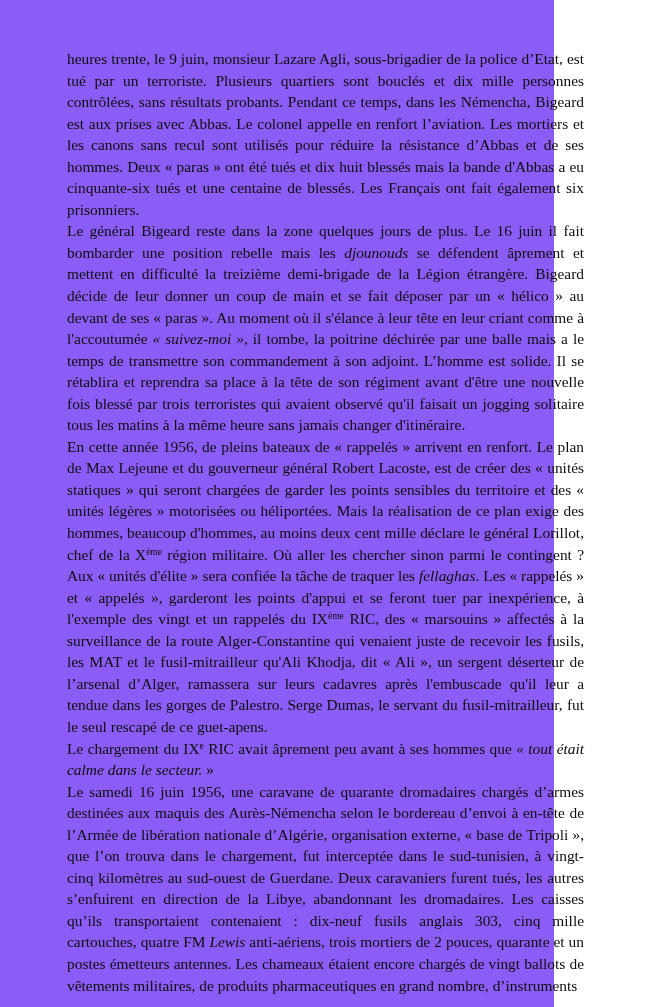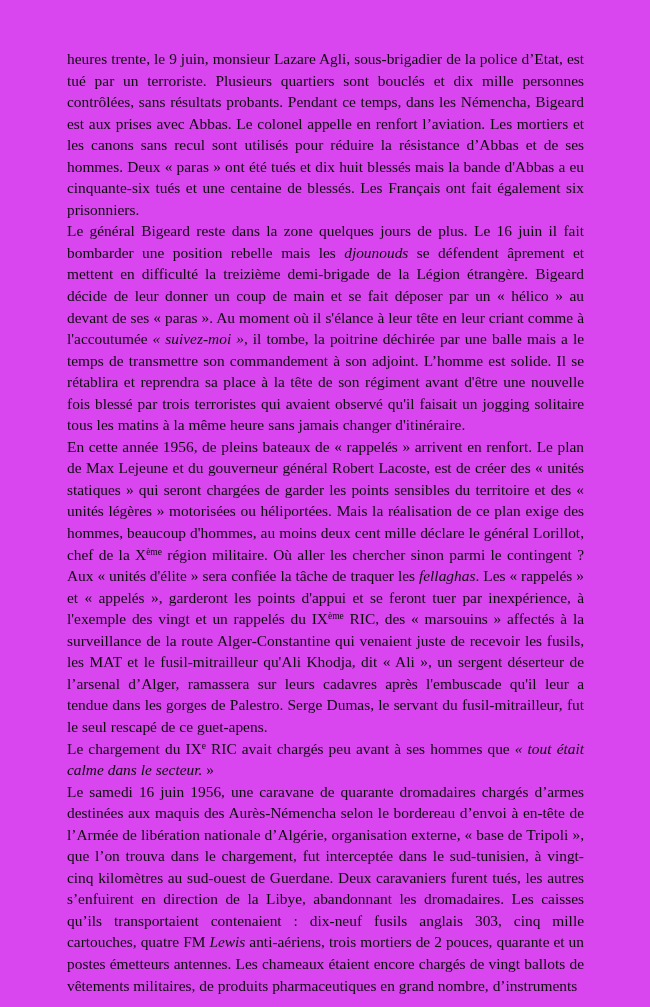--- a/index.html
+++ b/index.html
@@ -13,23 +13,23 @@
     height: 1007px;
     position: relative;
     overflow: hidden;
     font-family: "Liberation Serif", "DejaVu Serif", serif;
     color: #000000;
   }
   #page {
     position: absolute;
     left: 0;
     top: 0;
-    width: 650px;
+    width: 554px;
     height: 1007px;
-    background: #d946ef;
+    background: #8b5cf6;
   }
   #text-column {
     position: absolute;
     left: 67px;
     top: 48px;
     width: 517px;
   }
   p.para {
     margin: 0;
     padding: 0;
@@ -67,18 +67,18 @@
 </style>
 </head>
 <body>
 
 <div id="page">
 
   <div id="text-column">
     <p class="para" id="p1"><span>heures trente, le 9 juin, monsieur Lazare Agli, sous-brigadier de la police d’Etat, est tué par un terroriste. Plusieurs quartiers sont bouclés et dix mille personnes contrôlées, sans résultats probants. Pendant ce temps, dans les Némencha, Bigeard est aux prises avec Abbas. Le colonel appelle en renfort l’aviation. Les mortiers et les canons sans recul sont utilisés pour réduire la résistance d’Abbas et de ses hommes. Deux « paras » ont été tués et dix huit blessés mais la bande d'Abbas a eu cinquante-six tués et une centaine de blessés. Les Français ont fait également six prisonniers.</span></p>
     <p class="para" id="p2"><span>Le général Bigeard reste dans la zone quelques jours de plus. Le 16 juin il fait bombarder une position rebelle mais les </span><i>djounouds</i><span> se défendent âprement et mettent en difficulté la treizième demi-brigade de la Légion étrangère. Bigeard décide de leur donner un coup de main et se fait déposer par un « hélico » au devant de ses « paras ». Au moment où il s'élance à leur tête en leur criant comme à l'accoutumée </span><i>« suivez-moi »</i><span>, il tombe, la poitrine déchirée par une balle mais a le temps de transmettre son commandement à son adjoint. L’homme est solide. Il se rétablira et reprendra sa place à la tête de son régiment avant d'être une nouvelle fois blessé par trois terroristes qui avaient observé qu'il faisait un jogging solitaire tous les matins à la même heure sans jamais changer d'itinéraire.</span></p>
     <p class="para" id="p3"><span>En cette année 1956, de pleins bateaux de « rappelés » arrivent en renfort. Le plan de Max Lejeune et du gouverneur général Robert Lacoste, est de créer des « unités statiques » qui seront chargées de garder les points sensibles du territoire et des « unités légères » motorisées ou héliportées. Mais la réalisation de ce plan exige des hommes, beaucoup d'hommes, au moins deux cent mille déclare le général Lorillot, chef de la X</span><sup class="ord">ème</sup><span> région militaire. Où aller les chercher sinon parmi le contingent ? Aux « unités d'élite » sera confiée la tâche de traquer les </span><i>fellaghas</i><span>. Les « rappelés » et « appelés », garderont les points d'appui et se feront tuer par inexpérience, à l'exemple des vingt et un rappelés du IX</span><sup class="ord">ème</sup><span> RIC, des « marsouins » affectés à la surveillance de la route Alger-Constantine qui venaient juste de recevoir les fusils, les MAT et le fusil-mitrailleur qu'Ali Khodja, dit « Ali », un sergent déserteur de l’arsenal d’Alger, ramassera sur leurs cadavres après l'embuscade qu'il leur a tendue dans les gorges de Palestro. Serge Dumas, le servant du fusil-mitrailleur, fut le seul rescapé de ce guet-apens.</span></p>
-    <p class="para" id="p4"><span>Le chargement du IX</span><sup class="ord">e</sup><span> RIC avait chargés peu avant à ses hommes que </span><i>« tout était calme dans le secteur.</i><span> »</span></p>
+    <p class="para" id="p4"><span>Le chargement du IX</span><sup class="ord">e</sup><span> RIC avait âprement peu avant à ses hommes que </span><i>« tout était calme dans le secteur.</i><span> »</span></p>
     <p class="para" id="p5"><span>Le samedi 16 juin 1956, une caravane de quarante dromadaires chargés d’armes destinées aux maquis des Aurès-Némencha selon le bordereau d’envoi à en-tête de l’Armée de libération nationale d’Algérie, organisation externe, « base de Tripoli », que l’on trouva dans le chargement, fut interceptée dans le sud-tunisien, à vingt-cinq kilomètres au sud-ouest de Guerdane. Deux caravaniers furent tués, les autres s’enfuirent en direction de la Libye, abandonnant les dromadaires. Les caisses qu’ils transportaient contenaient : dix-neuf fusils anglais 303, cinq mille cartouches, quatre FM </span><i>Lewis</i><span> anti-aériens, trois mortiers de 2 pouces, quarante et un postes émetteurs antennes. Les chameaux étaient encore chargés de vingt ballots de vêtements militaires, de produits pharmaceutiques en grand nombre, d’instruments</span></p>
   </div>
 
 
 </div>
 
 </body></html>

